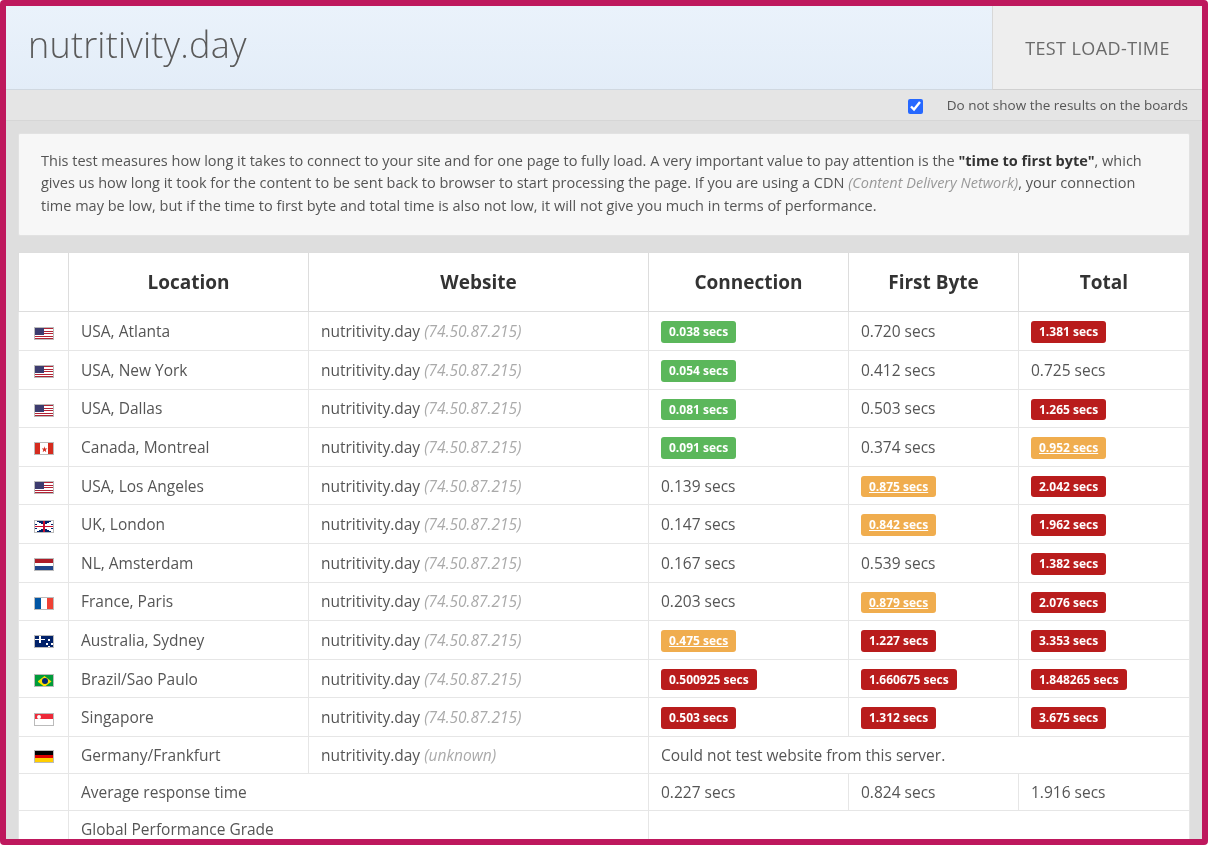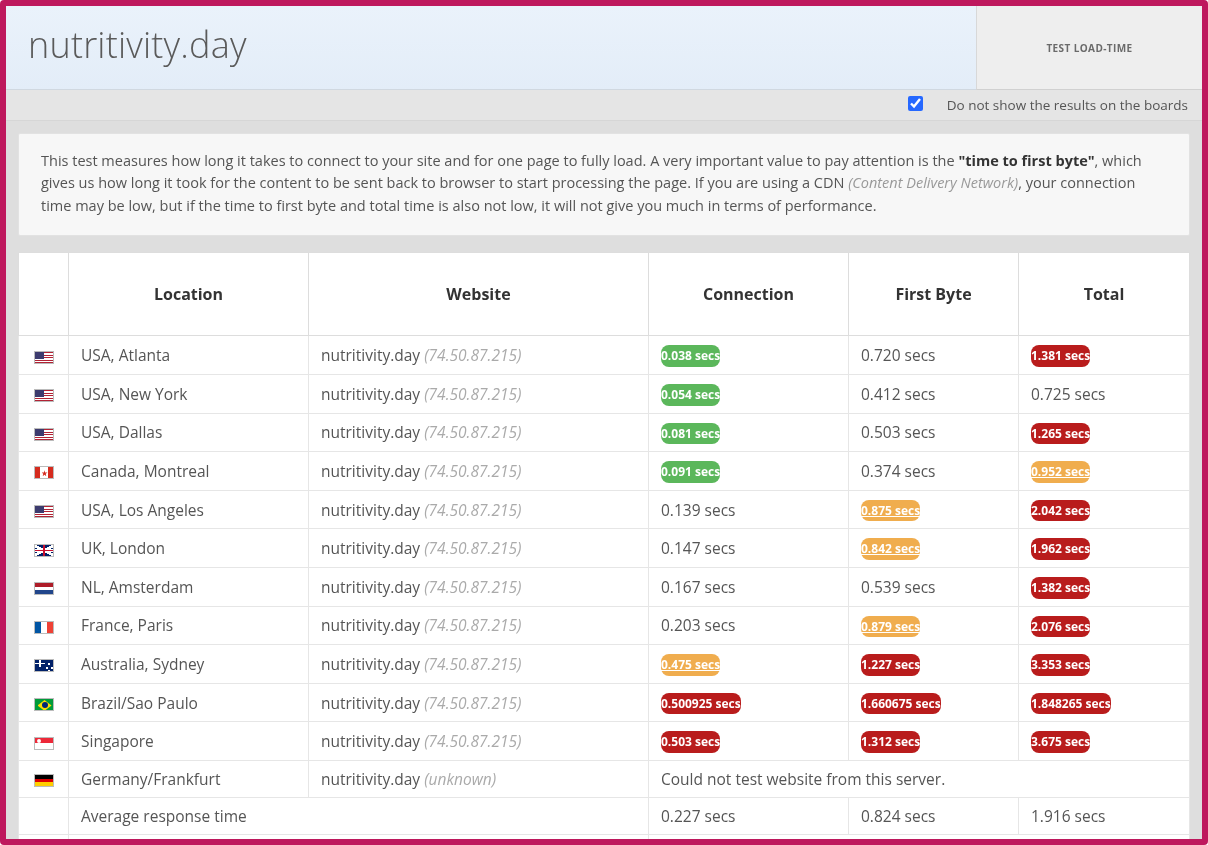--- a/index.html
+++ b/index.html
@@ -1,40 +1,40 @@
 <!DOCTYPE html>
 <html><head>
 <meta charset="utf-8">
 <style>
   * { box-sizing: border-box; margin:0; padding:0; }
   html,body { width:1208px; height:845px; font-family: "Open Sans","Segoe UI","Helvetica Neue",Arial,sans-serif; background:#fff; color:#555; }
   .frame { width:1208px; height:845px; border:6px solid #be185d; border-radius:4px; background:#dedede; overflow:hidden; }
   .header { display:flex; align-items:stretch; }
   .header-title-wrap { flex:1; background:linear-gradient(#eaf2fb,#e3edf8); border-bottom:1px solid #d0d8e0; padding:14px 22px 20px 22px; }
   .header-title { font-size:36px; font-weight:300; color:#5a5a5a; letter-spacing:0.2px; }
-  .header-button { width:226px; background:#eeeeee; border-left:1px solid #d8d8d8; border-bottom:1px solid #d0d0d0; display:flex; align-items:center; justify-content:center; color:#6a6a6a; font-size:10px; font-weight:700; letter-spacing:0.4px; cursor:pointer; }
-  .optrow { background:#e5e5e5; border-bottom:1px solid #d6d6d6; padding:6px 14px; display:flex; justify-content:flex-end; align-items:flex-start; gap:24px; font-size:13.5px; color:#555; }
+  .header-button { width:210px; background:#eeeeee; border-left:1px solid #d8d8d8; border-bottom:1px solid #d0d0d0; display:flex; align-items:center; justify-content:center; color:#6a6a6a; font-size:18px; font-weight:400; letter-spacing:0.4px; cursor:pointer; }
+  .optrow { background:#e5e5e5; border-bottom:1px solid #d6d6d6; padding:6px 14px; display:flex; justify-content:flex-end; align-items:flex-end; gap:24px; font-size:13.5px; color:#555; }
   .optrow input[type=checkbox]{ width:15px; height:15px; accent-color:#2668ff; cursor:pointer; }
   .desc { background:#f7f7f7; margin:12px 12px 0 12px; border:1px solid #e2e2e2; border-radius:2px; padding:16px 22px 18px 22px; font-size:14.5px; line-height:1.55; color:#555; }
   .desc b { color:#333; font-weight:700; }
   .desc em { color:#999; }
   .tablewrap { margin:16px 12px 0 12px; }
   table { width:100%; border-collapse:collapse; background:#fff; font-size:15.5px; color:#555; }
-  thead th { background:#fff; border:1px solid #ddd; padding:30px 10px; font-size:16px; font-weight:700; color:#333; text-align:center; }
+  thead th { background:#fff; border:1px solid #ddd; padding:16px 10px; font-size:19px; font-weight:700; color:#333; text-align:center; }
   thead th.flagcol { width:50px; }
   thead th.loc { width:240px; }
   thead th.web { width:340px; }
   thead th.conn { width:200px;margin-top:29px; }
   thead th.fb { width:170px; }
   tbody td { border:1px solid #e6e6e6; padding:7px 12px; vertical-align:middle; }
   tbody tr { height:35px; }
   td.flagcell { text-align:center; padding:4px 6px; }
   .flag { display:inline-block; width:20px; height:13px; border:1px solid #bbb; vertical-align:middle; position:relative; overflow:hidden; }
   .ip { color:#aaa; font-style:italic; }
-  .badge { display:inline-block; padding:3px 0; border-radius:8px; font-size:12px; font-weight:700; color:#fff; line-height:1.3; white-space:nowrap; }
+  .badge { display:inline-block; padding:3px 8px; border-radius:3px; font-size:12px; font-weight:700; color:#fff; line-height:1.3; white-space:nowrap; }
   .b-green { background:#5bb75b; }
   .b-yellow { background:#f0ad4e;text-decoration:underline; }
   .b-red { background:#b91c1c; }
   .plain { color:#555; font-size:15.5px; }
 
   
   .flag-us { background:
     repeating-linear-gradient(#b22234 0 1.3px,#fff 1.3px 2.6px);
   }
   .flag-us::after { content:""; position:absolute; left:0; top:0; width:9px; height:7px; background:#3c3b6e; }

